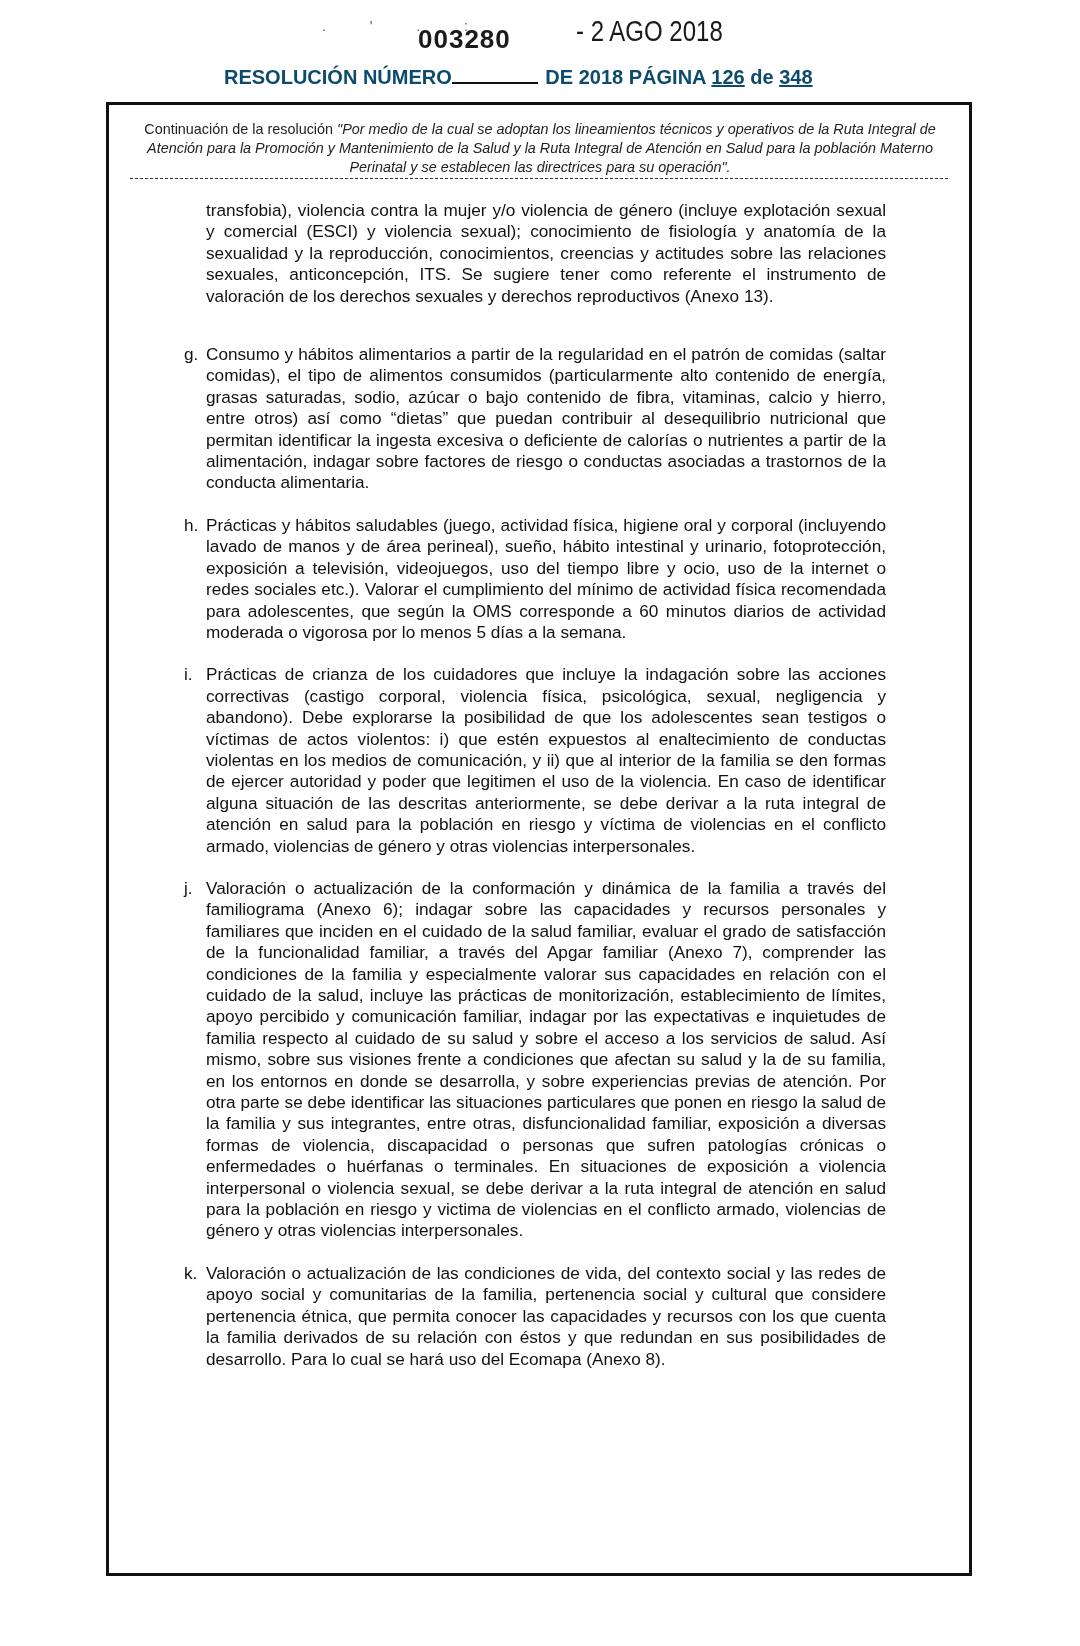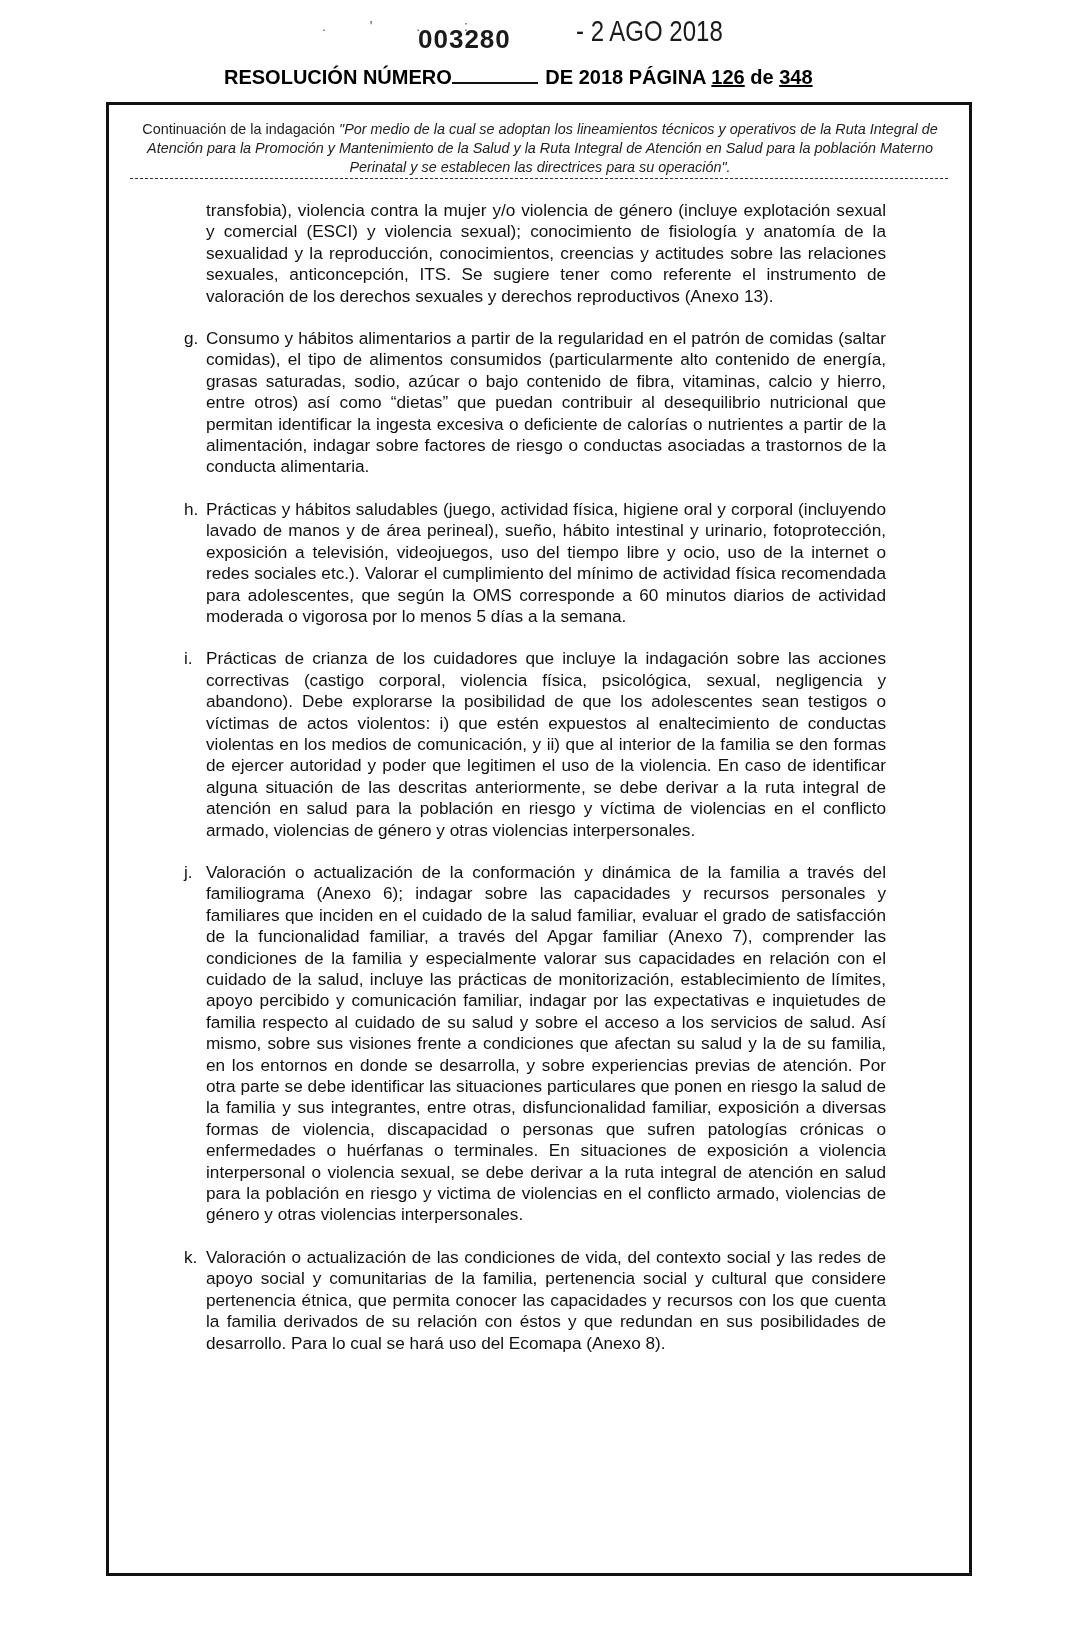--- a/index.html
+++ b/index.html
@@ -19,21 +19,21 @@
     position: absolute; left: 576px; top: 10px;
     font-family: "Liberation Sans", sans-serif; font-size: 30px;
     color: #1a1a1a; transform: scaleX(0.8); transform-origin: left top;
   }
   .stamp-dots {
     position: absolute; left: 322px; top: 14px; font-size: 14px; color: #555;
     letter-spacing: 20px;
   }
   .res-header {
     position: absolute; top: 66px; left: 224px;
-    font-weight: bold; font-size: 20px; white-space: nowrap; color: #000000;
+    font-weight: bold; font-size: 20px; white-space: nowrap; color: #0c4a6e;
   }
   .res-header .blank {
     display: inline-block; width: 86px; border-bottom: 2px solid #111;
     height: 14px; margin: 0 2px 0 0; vertical-align: baseline;
   }
   .res-header u { text-decoration: underline; text-decoration-thickness: 2px; }
 
   .frame {
     position: absolute; left: 106px; top: 102px; width: 866px; height: 1474px;
     border: 3px solid #111; box-sizing: border-box;
@@ -44,21 +44,21 @@
   }
   .continuation em { font-style: italic; }
   .dash-rule {
     position: absolute; left: 130px; top: 178px; width: 818px;
     border-top: 1px dashed #333;
   }
   .body-text {
     position: absolute; left: 206px; top: 200px; width: 680px;
     font-size: 17.2px; line-height: 21.4px; text-align: justify; color: #111;
   }
-  .para { margin: 0 0 21px 0; }
+  .para { margin: 0 0 37px 0; }
   .item { position: relative; margin: 0 0 21px 0; }
   .item .label { position: absolute; left: -22px; top: 0; }
 </style>
 </head>
 <body>
 
 <div class="stamp">
   <span class="stamp-dots">. ' . :</span>
   <span class="stamp-number">003280</span>
   <span class="stamp-date">- 2 AGO 2018</span>
@@ -68,21 +68,21 @@
   <span>RESOLUCIÓN NÚMERO</span><span class="blank"></span>
   <span>DE 2018 PÁGINA</span>
   <u>126</u>
   <span>de</span>
   <u>348</u>
 </div>
 
 <div class="frame"></div>
 
 <div class="continuation">
-  <span>Continuación de la indagación </span><em>"Por medio de la cual se adoptan los lineamientos técnicos y operativos de la Ruta Integral de Atención para la Promoción y Mantenimiento de la Salud y la Ruta Integral de Atención en Salud para la población Materno Perinatal y se establecen las directrices para su operación".</em>
+  <span>Continuación de la resolución </span><em>"Por medio de la cual se adoptan los lineamientos técnicos y operativos de la Ruta Integral de Atención para la Promoción y Mantenimiento de la Salud y la Ruta Integral de Atención en Salud para la población Materno Perinatal y se establecen las directrices para su operación".</em>
 </div>
 <div class="dash-rule"></div>
 
 <div class="body-text">
   <p class="para">transfobia), violencia contra la mujer y/o violencia de género (incluye explotación sexual y comercial (ESCI) y violencia sexual); conocimiento de fisiología y anatomía de la sexualidad y la reproducción, conocimientos, creencias y actitudes sobre las relaciones sexuales, anticoncepción, ITS. Se sugiere tener como referente el instrumento de valoración de los derechos sexuales y derechos reproductivos (Anexo 13).</p>
 
   <div class="item">
     <span class="label">g.</span>
     <div>Consumo y hábitos alimentarios a partir de la regularidad en el patrón de comidas (saltar comidas), el tipo de alimentos consumidos (particularmente alto contenido de energía, grasas saturadas, sodio, azúcar o bajo contenido de fibra, vitaminas, calcio y hierro, entre otros) así como “dietas” que puedan contribuir al desequilibrio nutricional que permitan identificar la ingesta excesiva o deficiente de calorías o nutrientes a partir de la alimentación, indagar sobre factores de riesgo o conductas asociadas a trastornos de la conducta alimentaria.</div>
   </div>

